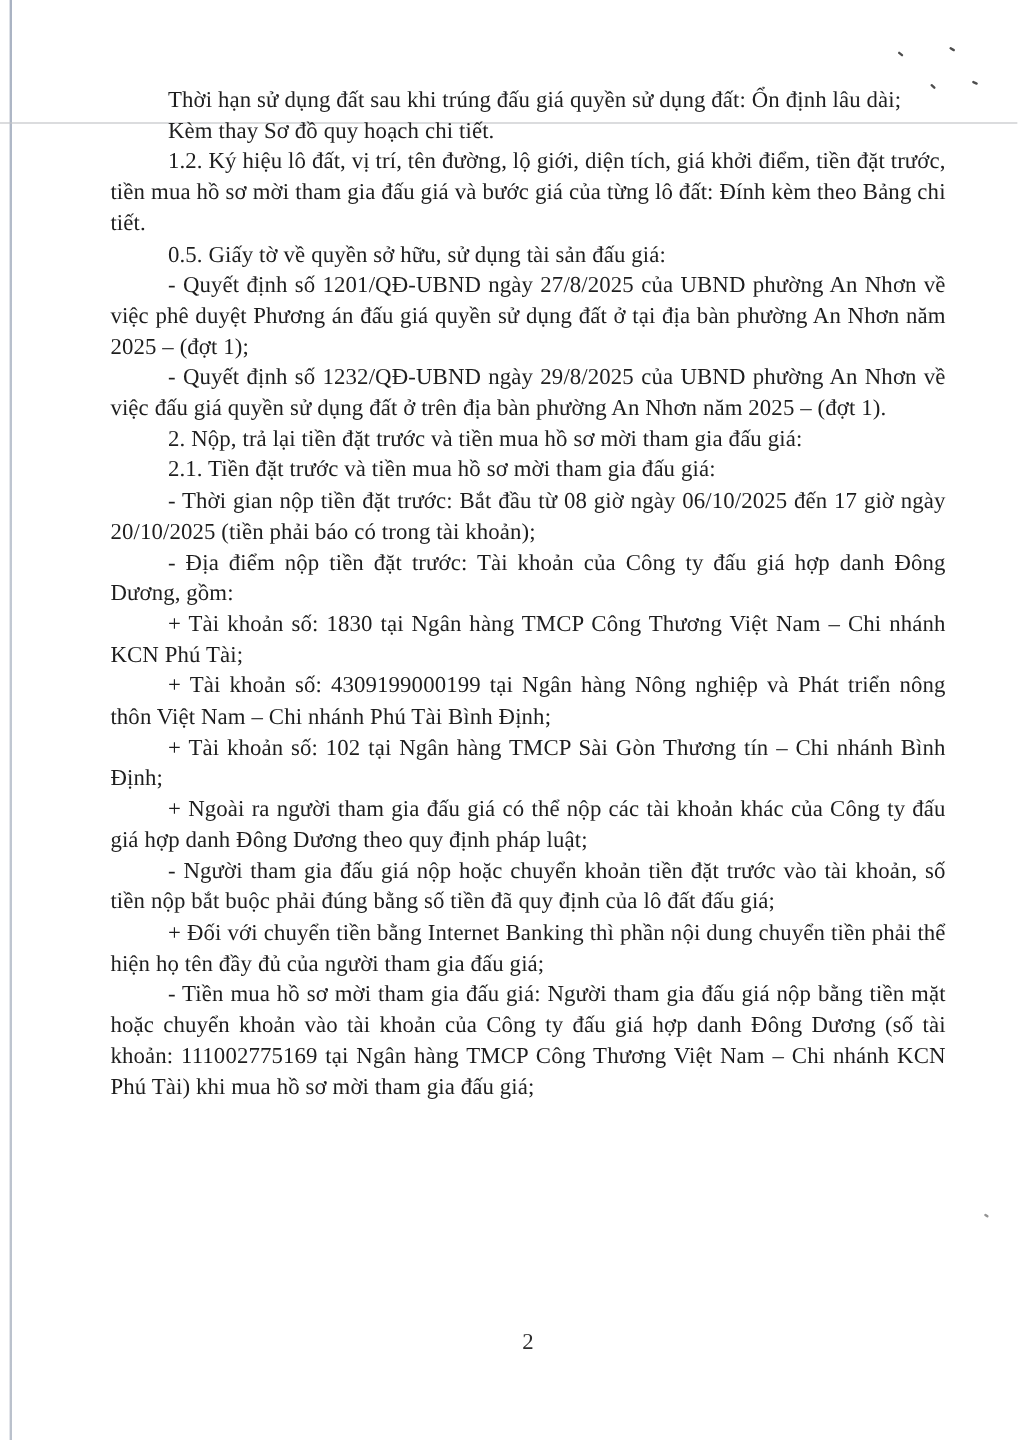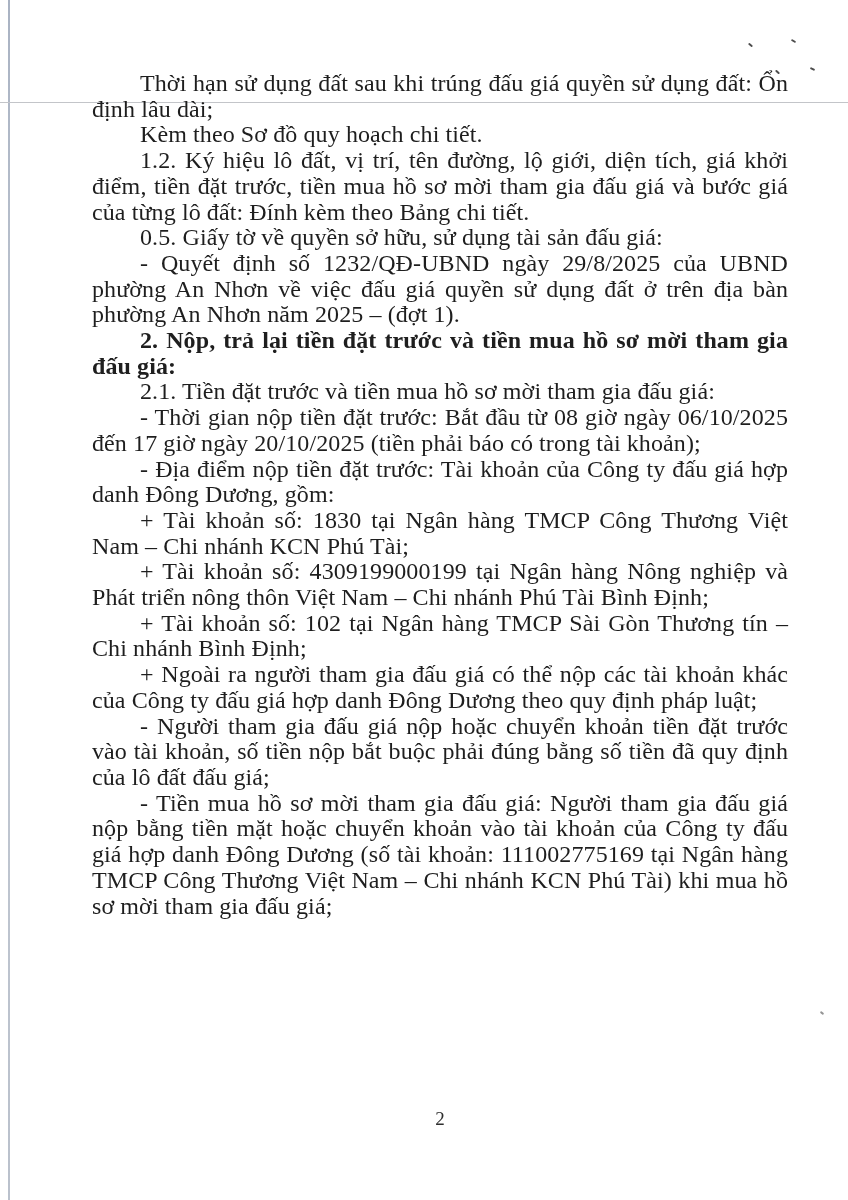--- a/index.html
+++ b/index.html
@@ -40,32 +40,32 @@
   .speck.s2 { left: 791px; top: 40px; transform: rotate(30deg); }
   .speck.s3 { left: 775px; top: 71px; transform: rotate(42deg); }
   .speck.s4 { left: 810px; top: 68px; transform: rotate(25deg); }
   .speck.s5 { left: 820px; top: 1012px; width: 4px; opacity: .6; transform: rotate(35deg); }
 
   .text-block {
     position: absolute;
     left: 92px;
     top: 71px;
     width: 696px;
-    font-size: 24px;
+    font-size: 19px;
     line-height: 25.7px;
     text-align: justify;
     color: #1e1e1e;
     letter-spacing: 0.1px;
   }
   .text-block p {
     margin: 0;
     padding: 0;
     text-indent: 48px;
   }
-  .text-block p.bold { font-weight: 700; }
+  .text-block p.bold { font-weight: 400; }
 
   .page-number {
     position: absolute;
     left: 92px;
     top: 1108px;
     width: 696px;
     text-align: center;
     font-size: 19px;
     color: #2e2e2e;
   }
@@ -76,29 +76,31 @@
 <div class="scan-vline"></div>
 <div class="scan-hline"></div>
 <div class="speck s1"></div>
 <div class="speck s2"></div>
 <div class="speck s3"></div>
 <div class="speck s4"></div>
 <div class="speck s5"></div>
 
 <div class="text-block">
   <p>Thời hạn sử dụng đất sau khi trúng đấu giá quyền sử dụng đất: Ổn định lâu dài;</p>
-  <p>Kèm theo Sơ đồ quy hoạch chi tiết.</p>
+  <p>Kèm thay Sơ đồ quy hoạch chi tiết.</p>
   <p>1.2. Ký hiệu lô đất, vị trí, tên đường, lộ giới, diện tích, giá khởi điểm, tiền đặt trước, tiền mua hồ sơ mời tham gia đấu giá và bước giá của từng lô đất: Đính kèm theo Bảng chi tiết.</p>
   <p>0.5. Giấy tờ về quyền sở hữu, sử dụng tài sản đấu giá:</p>
+  <p>- Quyết định số 1201/QĐ-UBND ngày 27/8/2025 của UBND phường An Nhơn về việc phê duyệt Phương án đấu giá quyền sử dụng đất ở tại địa bàn phường An Nhơn năm 2025 – (đợt 1);</p>
   <p>- Quyết định số 1232/QĐ-UBND ngày 29/8/2025 của UBND phường An Nhơn về việc đấu giá quyền sử dụng đất ở trên địa bàn phường An Nhơn năm 2025 – (đợt 1).</p>
   <p class="bold">2. Nộp, trả lại tiền đặt trước và tiền mua hồ sơ mời tham gia đấu giá:</p>
   <p>2.1. Tiền đặt trước và tiền mua hồ sơ mời tham gia đấu giá:</p>
   <p>- Thời gian nộp tiền đặt trước: Bắt đầu từ 08 giờ ngày 06/10/2025 đến 17 giờ ngày 20/10/2025 (tiền phải báo có trong tài khoản);</p>
   <p>- Địa điểm nộp tiền đặt trước: Tài khoản của Công ty đấu giá hợp danh Đông Dương, gồm:</p>
   <p>+ Tài khoản số: 1830 tại Ngân hàng TMCP Công Thương Việt Nam – Chi nhánh KCN Phú Tài;</p>
   <p>+ Tài khoản số: 4309199000199 tại Ngân hàng Nông nghiệp và Phát triển nông thôn Việt Nam – Chi nhánh Phú Tài Bình Định;</p>
   <p>+ Tài khoản số: 102 tại Ngân hàng TMCP Sài Gòn Thương tín – Chi nhánh Bình Định;</p>
   <p>+ Ngoài ra người tham gia đấu giá có thể nộp các tài khoản khác của Công ty đấu giá hợp danh Đông Dương theo quy định pháp luật;</p>
   <p>- Người tham gia đấu giá nộp hoặc chuyển khoản tiền đặt trước vào tài khoản, số tiền nộp bắt buộc phải đúng bằng số tiền đã quy định của lô đất đấu giá;</p>
+  <p>+ Đối với chuyển tiền bằng Internet Banking thì phần nội dung chuyển tiền phải thể hiện họ tên đầy đủ của người tham gia đấu giá;</p>
   <p>- Tiền mua hồ sơ mời tham gia đấu giá: Người tham gia đấu giá nộp bằng tiền mặt hoặc chuyển khoản vào tài khoản của Công ty đấu giá hợp danh Đông Dương (số tài khoản: 111002775169 tại Ngân hàng TMCP Công Thương Việt Nam – Chi nhánh KCN Phú Tài) khi mua hồ sơ mời tham gia đấu giá;</p>
 </div>
 
 <div class="page-number">2</div>
 
 </body></html>

